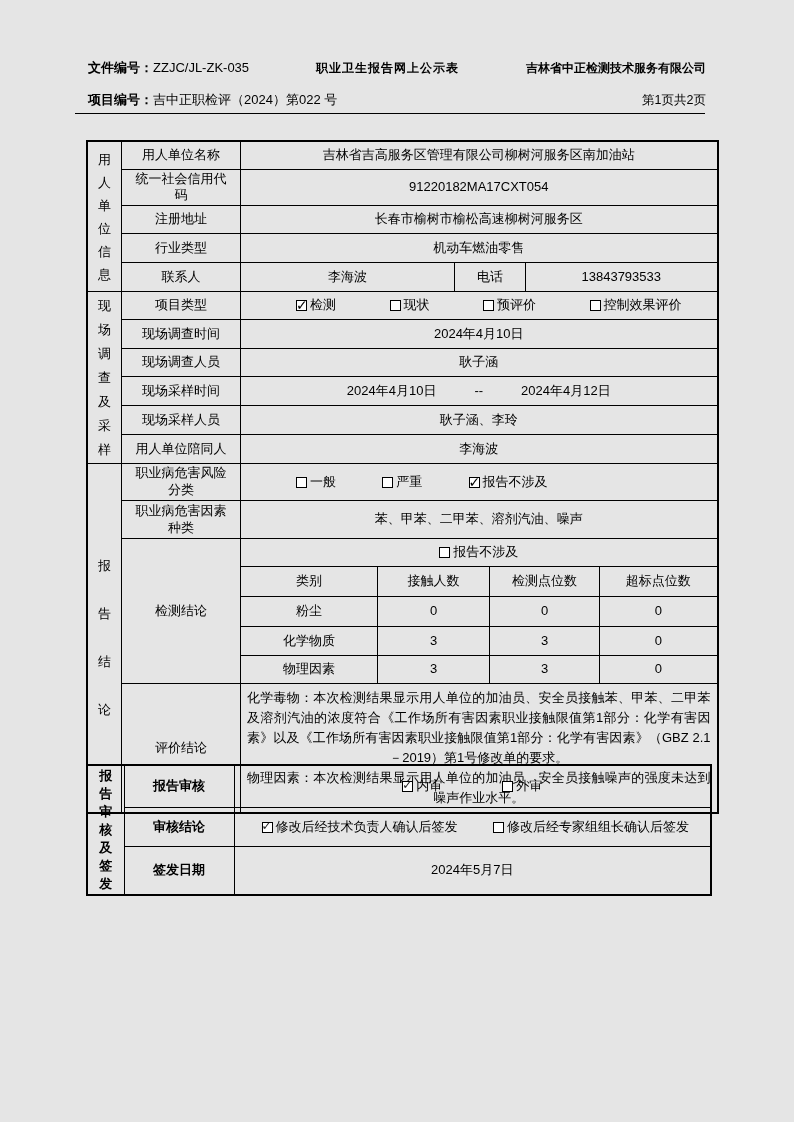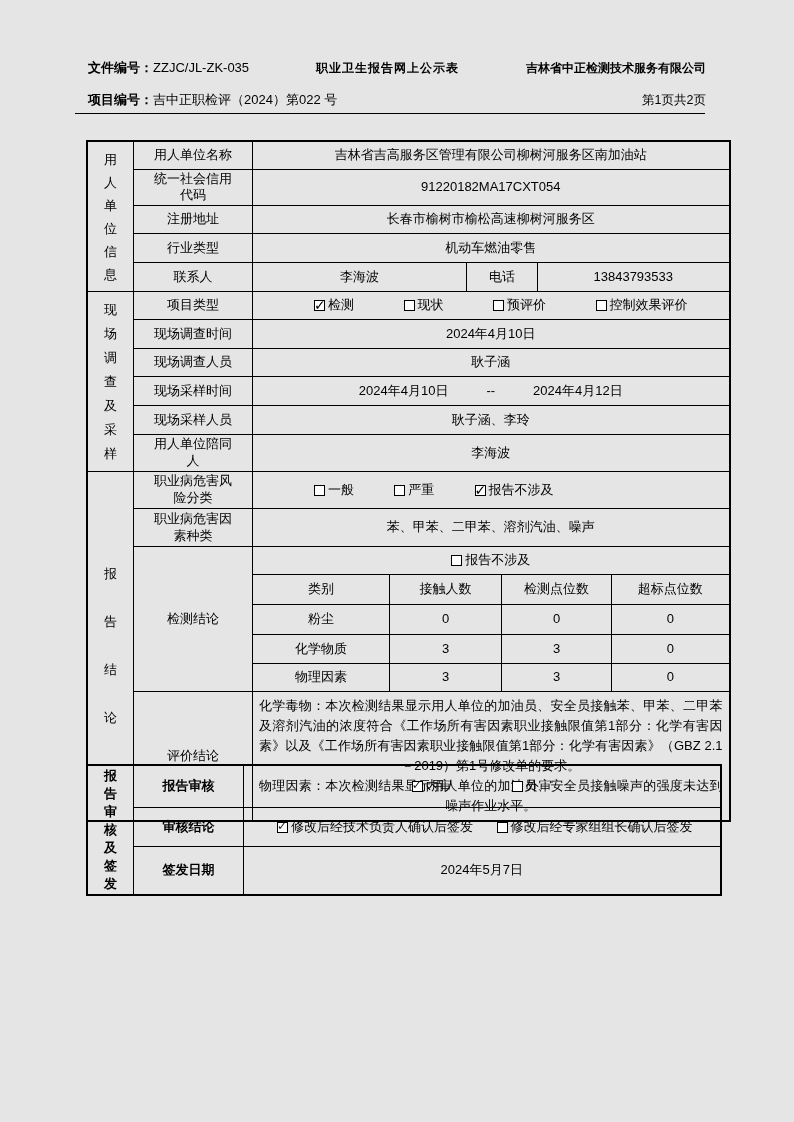--- a/index.html
+++ b/index.html
@@ -14,21 +14,21 @@
   .hlabel { font-weight:700; font-size:13px; }
   .hvalue { font-size:13px; }
   .htitle { font-weight:700; font-size:12px; letter-spacing:1px; }
   .hcompany { font-weight:700; font-size:12px; }
   .hpage { font-size:12.5px; }
   .rule { position:absolute; left:75px; top:113px; width:630px; border-top:1.5px solid #000; }
 
   
   table { border-collapse:collapse; table-layout:fixed; }
   .tbl { position:absolute; left:86px; border:2px solid #000; }
-  td { border:1px solid #000; font-size:13px; text-align:center; vertical-align:middle; padding:1px 15px; line-height:1.3; word-break:break-all; }
+  td { border:1px solid #000; font-size:13px; text-align:center; vertical-align:middle; padding:1px 9px; line-height:1.3; word-break:break-all; }
   .t1 { top:140px; }
   .t2 { top:764px; }
   .b { font-weight:700; }
 
   
   .vlabel { width:15px; margin:0 auto; text-align:center; word-break:break-all; line-height:23px; font-size:13px; }
   .v-survey   { line-height:24px; }
   .v-concl    { line-height:48px; }
   .v-approval { line-height:18px; font-weight:700; }
 

